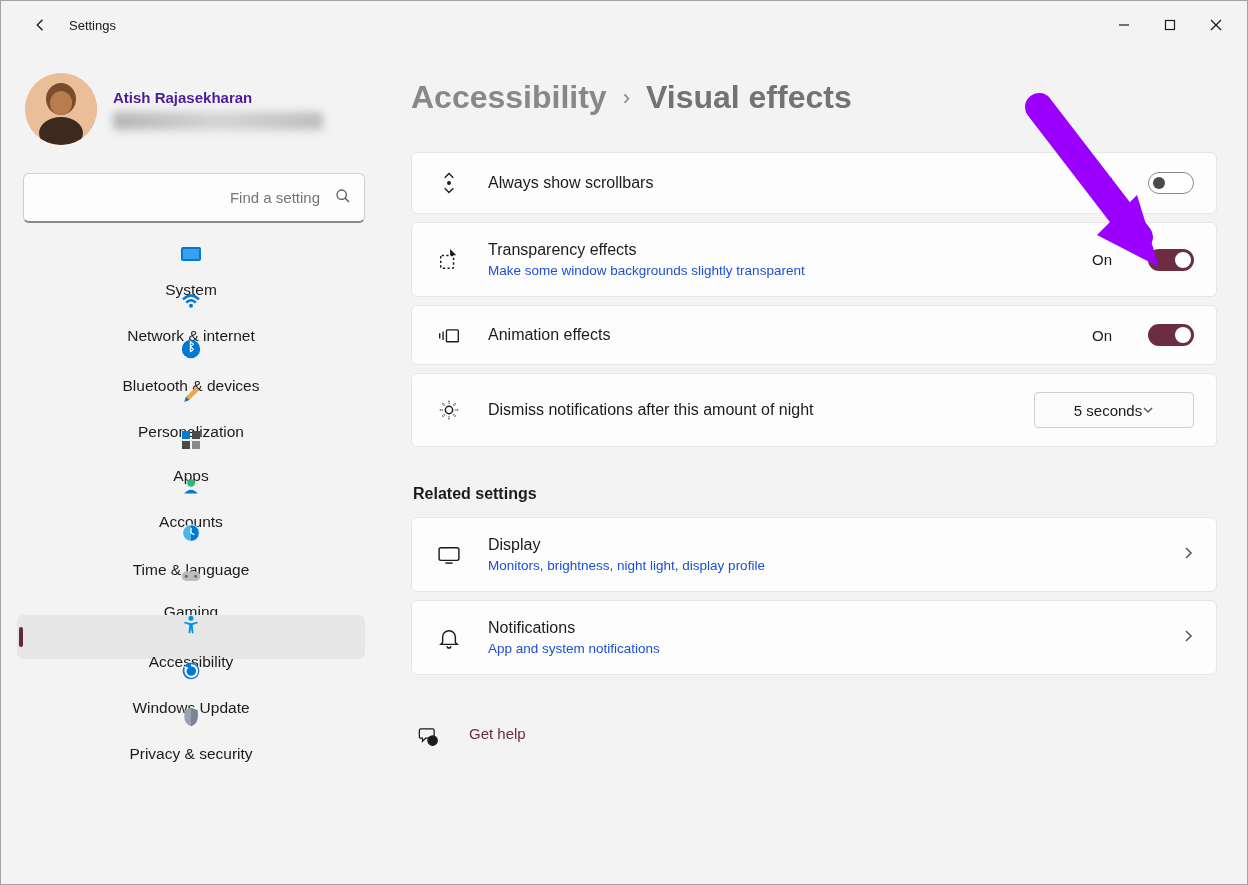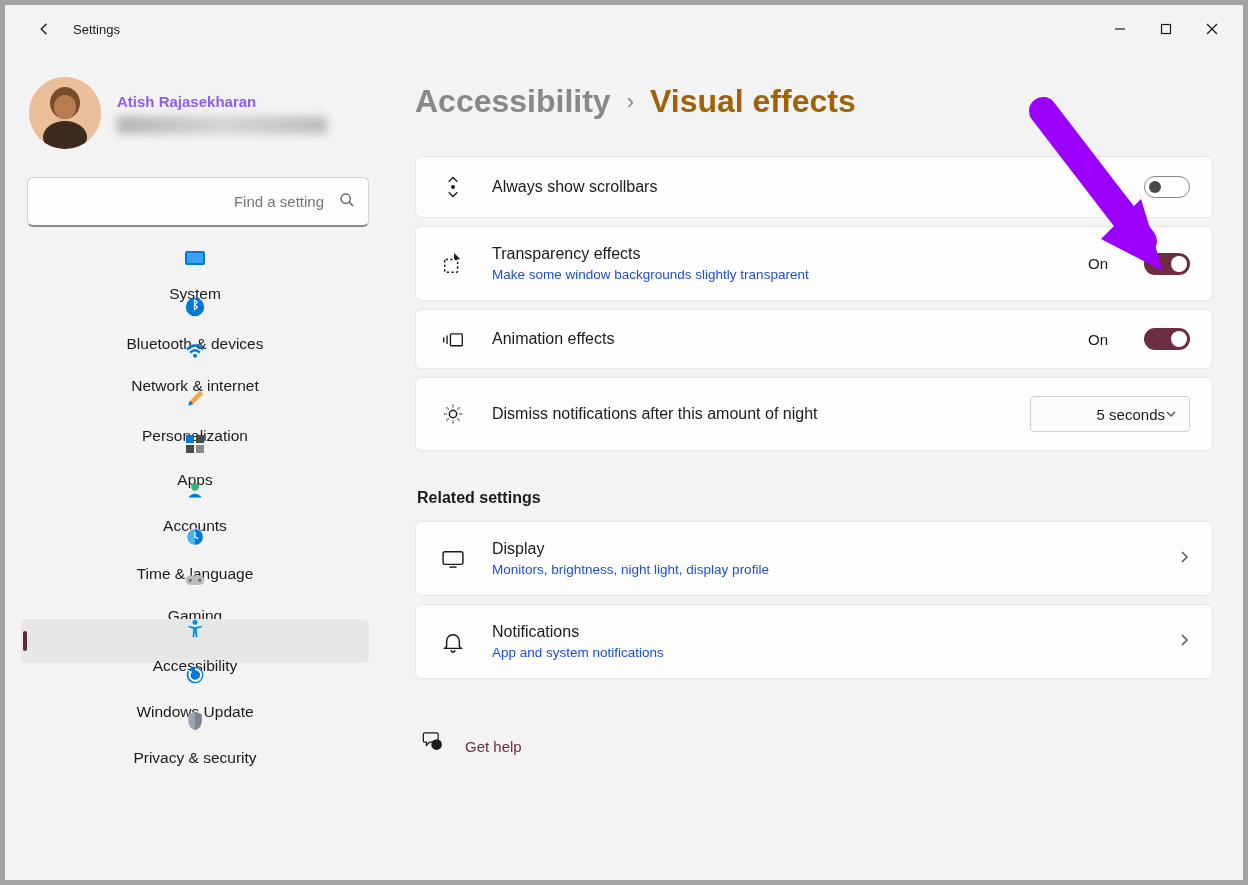--- a/index.html
+++ b/index.html
@@ -1,76 +1,76 @@
 <!DOCTYPE html>
 <html><head>
 <meta charset="utf-8">
 <style>
   * { box-sizing: border-box; margin: 0; padding: 0; font-family: "Segoe UI", -apple-system, BlinkMacSystemFont, sans-serif; }
   html, body { width: 1248px; height: 885px; overflow: hidden; }
-  .frame { width: 1248px; height: 885px; border: 5px solid #a3a3a3; background: #f3f3f3; position: relative; display: flex; flex-direction: column; }
+  .frame { width: 1248px; height: 885px; border: 1px solid #a3a3a3; background: #f3f3f3; position: relative; display: flex; flex-direction: column; }
 
   
   .titlebar { height: 48px; display: flex; align-items: center; padding: 0 8px 0 20px; }
   .back-btn { width: 40px; height: 40px; display: flex; align-items: center; justify-content: center; border-radius: 4px; }
   .app-title { font-size: 13px; color: #202020; margin-left: 8px; }
   .win-controls { margin-left: auto; display: flex; }
   .win-btn { width: 46px; height: 36px; display: flex; align-items: center; justify-content: center; }
   .win-btn svg { width: 12px; height: 12px; }
 
   
   .body { flex: 1; display: flex; min-height: 0; }
 
   
   .sidebar { width: 380px; padding: 8px 10px 10px 16px; display: flex; flex-direction: column; }
   .profile { display: flex; align-items: center; gap: 16px; padding: 16px 8px 10px 8px; }
   .avatar { width: 72px; height: 72px; border-radius: 50%; background: linear-gradient(135deg,#f7c9a0,#e8a273); display:flex; align-items:center; justify-content:center; overflow:hidden;}
   .avatar svg { width: 72px; height: 72px; }
   .profile-info { display:flex; flex-direction:column; gap:6px; }
-  .profile-name { font-size: 15px; font-weight: 600; color: #8b5cf6; }
+  .profile-name { font-size: 15px; font-weight: 600; color: #4c1d95; }
   .profile-email { width: 210px; height: 18px; filter: blur(4px); background: linear-gradient(90deg,#b5b5b5,#d4d4d4,#bdbdbd); border-radius:3px; }
 
   .search { margin: 18px 6px 24px 6px; position: relative; }
   .search input { width: 100%; height: 50px; border: 1px solid #cfcfcf; border-bottom: 2px solid #8a8a8a; border-radius: 6px; background: #fdfdfd; padding: 0 44px 0 14px; font-size: 15px; color: #404040; outline: none; text-align: right; }
   .search .search-icon { position: absolute; right: 14px; top: 50%; transform: translateY(-50%); }
 
   .nav { display:flex; flex-direction:column; gap: 2px; padding-right: 6px; }
   .nav-item { height: 44px; display: flex; align-items: center; gap: 18px; padding: 0 14px; border-radius: 6px; font-size: 15.5px; color: #1b1b1b; position: relative; flex-direction: column; }
   .nav-item.selected { background: #e7e7e7; }
   .nav-item.selected::before { content:""; position:absolute; left:2px; top:12px; bottom:12px; width:3.5px; background:#5e2b3b; border-radius:3px; }
   .nav-icon { width: 22px; height: 22px; display:flex; align-items:center; justify-content:center; }
 
   
   .main { flex: 1; padding: 30px 30px 20px 30px; overflow-y: auto; position: relative; }
   .breadcrumb { display:flex; align-items:center; gap: 16px; margin-bottom: 36px; }
   .crumb-parent { font-size: 32px; font-weight: 600; color: #888; }
   .crumb-sep { font-size: 22px; color: #888; }
-  .crumb-current { font-size: 32px; font-weight: 600; color: #a16207; }
+  .crumb-current { font-size: 32px; font-weight: 600; color: #737373; }
 
   .card { background:#fdfdfd; border:1px solid #e6e6e6; border-radius:6px; padding: 18px 22px; display:flex; align-items:center; gap: 24px; margin-bottom: 8px; }
   .card-icon { width: 30px; display:flex; align-items:center; justify-content:center; }
   .card-text { flex:1; display:flex; flex-direction:column; gap:4px; }
   .card-title { font-size: 16px; color:#1b1b1b; }
   .card-sub { font-size: 13.5px; color:#1d4ed8; }
   .card-state { font-size:15px; color:#1b1b1b; margin-right: 12px; }
 
   .toggle { width: 46px; height: 22px; border-radius: 20px; position: relative; }
   .toggle.off { background:#fff; border:1.5px solid #8a8a8a; }
   .toggle.off .knob { position:absolute; left:4px; top:50%; transform:translateY(-50%); width:12px; height:12px; border-radius:50%; background:#4a4a4a; }
   .toggle.on { background:#6b2d3f; }
   .toggle.on .knob { position:absolute; right:3px; top:50%; transform:translateY(-50%); width:16px; height:16px; border-radius:50%; background:#fff; }
 
-  .select { min-width: 160px; height: 36px; border:1px solid #d0d0d0; border-radius:4px; background:#fbfbfb; display:flex; align-items:center; justify-content:flex-end; padding: 12px 12px; font-size:15px; color:#1b1b1b; }
+  .select { min-width: 160px; height: 36px; border:1px solid #d0d0d0; border-radius:4px; background:#fbfbfb; display:flex; align-items:center; justify-content:center; padding: 12px 12px; font-size:15px; color:#1b1b1b; }
 
   .related-header { font-size: 16px; font-weight: 600; color:#1b1b1b; margin: 38px 0 14px 2px; }
 
   .card.link { justify-content:flex-start; }
   .chev { margin-left:auto; }
 
-  .gethelp { display:flex; align-items:flex-end; gap: 22px; margin-top: 50px; padding-left: 6px; }
+  .gethelp { display:flex; align-items:flex-start; gap: 30px; margin-top: 50px; padding-left: 6px; }
   .gethelp-label { font-size:15px; color:#6b2d3f; }
 
   
   .arrow-overlay { position:absolute; pointer-events:none; }
 
 </style>
 </head>
 <body>
 
 <div class="frame">
@@ -135,36 +135,36 @@
           <span class="nav-icon">
               <svg width="20" height="16" viewBox="0 0 20 16">
                 <rect width="20" height="14" rx="2" fill="#0078d4"></rect>
                 <rect x="2" y="2" width="16" height="10" fill="#3aa0f3"></rect>
               </svg>
             </span>
           <span>System</span>
         </div>
         <div class="nav-item">
           <span class="nav-icon">
-              <svg width="20" height="20" viewBox="0 0 24 24">
-                <circle cx="12" cy="12" r="11" fill="#0078d4"></circle>
-                <path d="M11 6v12l5-4-5-4 5-4-5-4v12" fill="none" stroke="#fff" stroke-width="1.8" stroke-linejoin="round" transform="translate(0,1) scale(0.75) translate(4,1)"></path>
-              </svg>
-            </span>
-          <span>Bluetooth &amp; devices</span>
-        </div>
-        <div class="nav-item">
-          <span class="nav-icon">
               <svg width="20" height="16" viewBox="0 0 24 20">
                 <path d="M2 8 Q12 -2 22 8" fill="none" stroke="#0078d4" stroke-width="3"></path>
                 <path d="M6 12 Q12 6 18 12" fill="none" stroke="#0078d4" stroke-width="3"></path>
                 <circle cx="12" cy="16" r="2.5" fill="#0078d4"></circle>
               </svg>
             </span>
           <span>Network &amp; internet</span>
+        </div>
+        <div class="nav-item">
+          <span class="nav-icon">
+              <svg width="20" height="20" viewBox="0 0 24 24">
+                <circle cx="12" cy="12" r="11" fill="#0078d4"></circle>
+                <path d="M11 6v12l5-4-5-4 5-4-5-4v12" fill="none" stroke="#fff" stroke-width="1.8" stroke-linejoin="round" transform="translate(0,1) scale(0.75) translate(4,1)"></path>
+              </svg>
+            </span>
+          <span>Bluetooth &amp; devices</span>
         </div>
         <div class="nav-item">
           <span class="nav-icon">
               <svg width="20" height="20" viewBox="0 0 24 24">
                 <path d="M4 20 L6 14 L18 2 L22 6 L10 18 Z" fill="#e8a94b"></path>
                 <path d="M4 20 L6 14 L10 18 Z" fill="#0078d4"></path>
               </svg>
             </span>
           <span>Personalization</span>
         </div>

